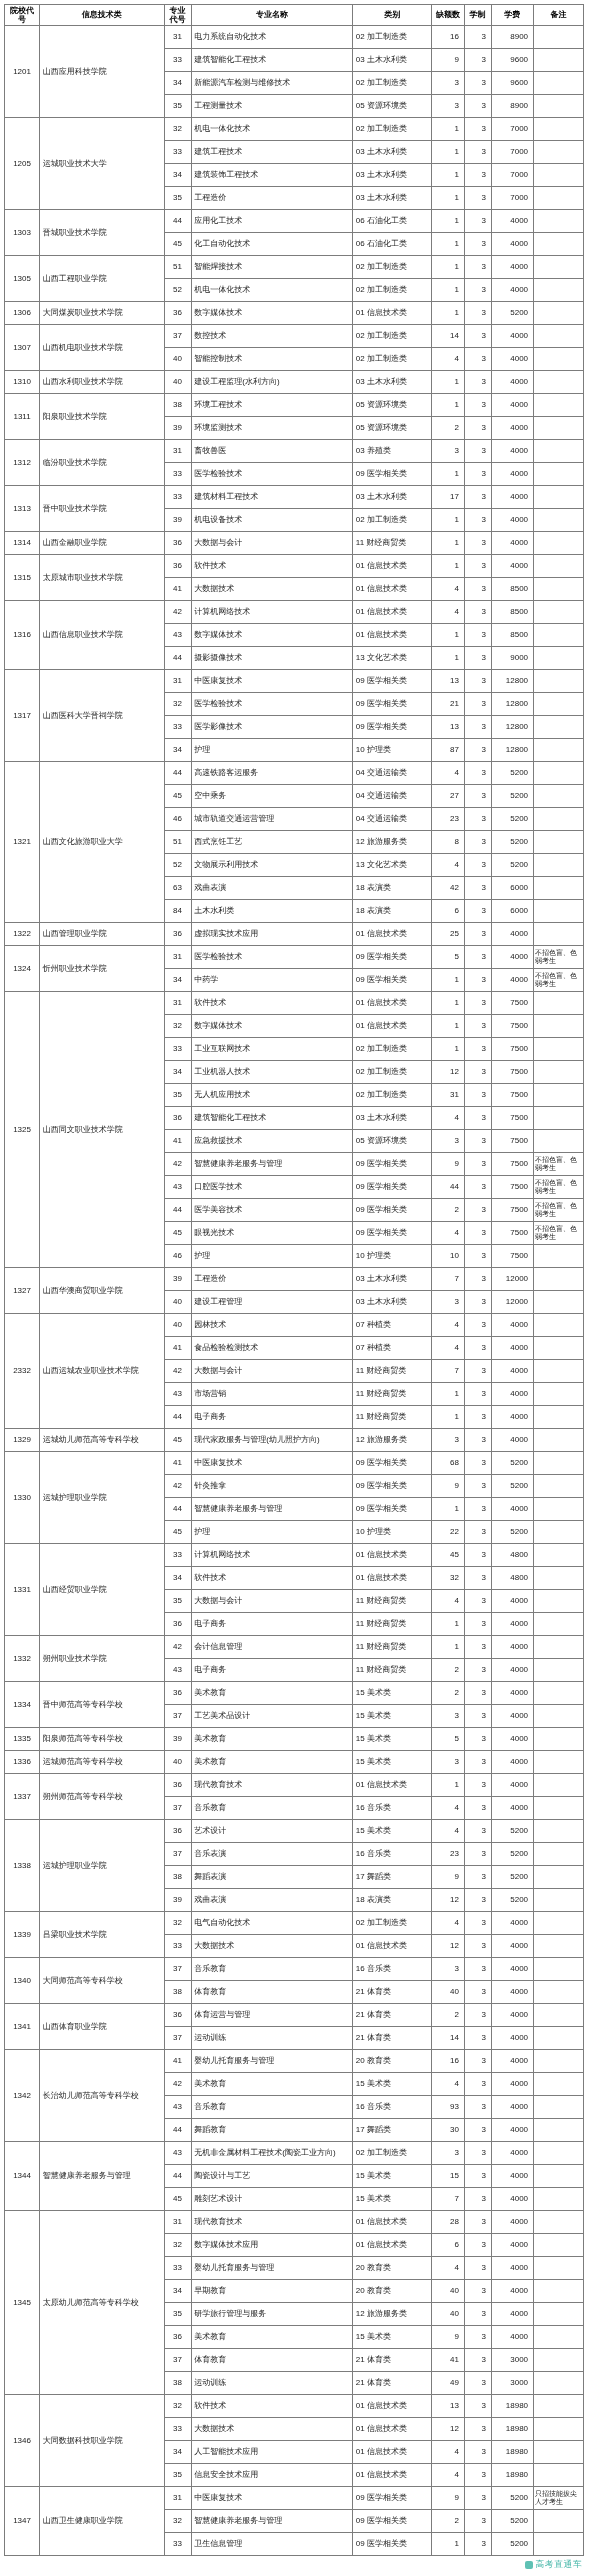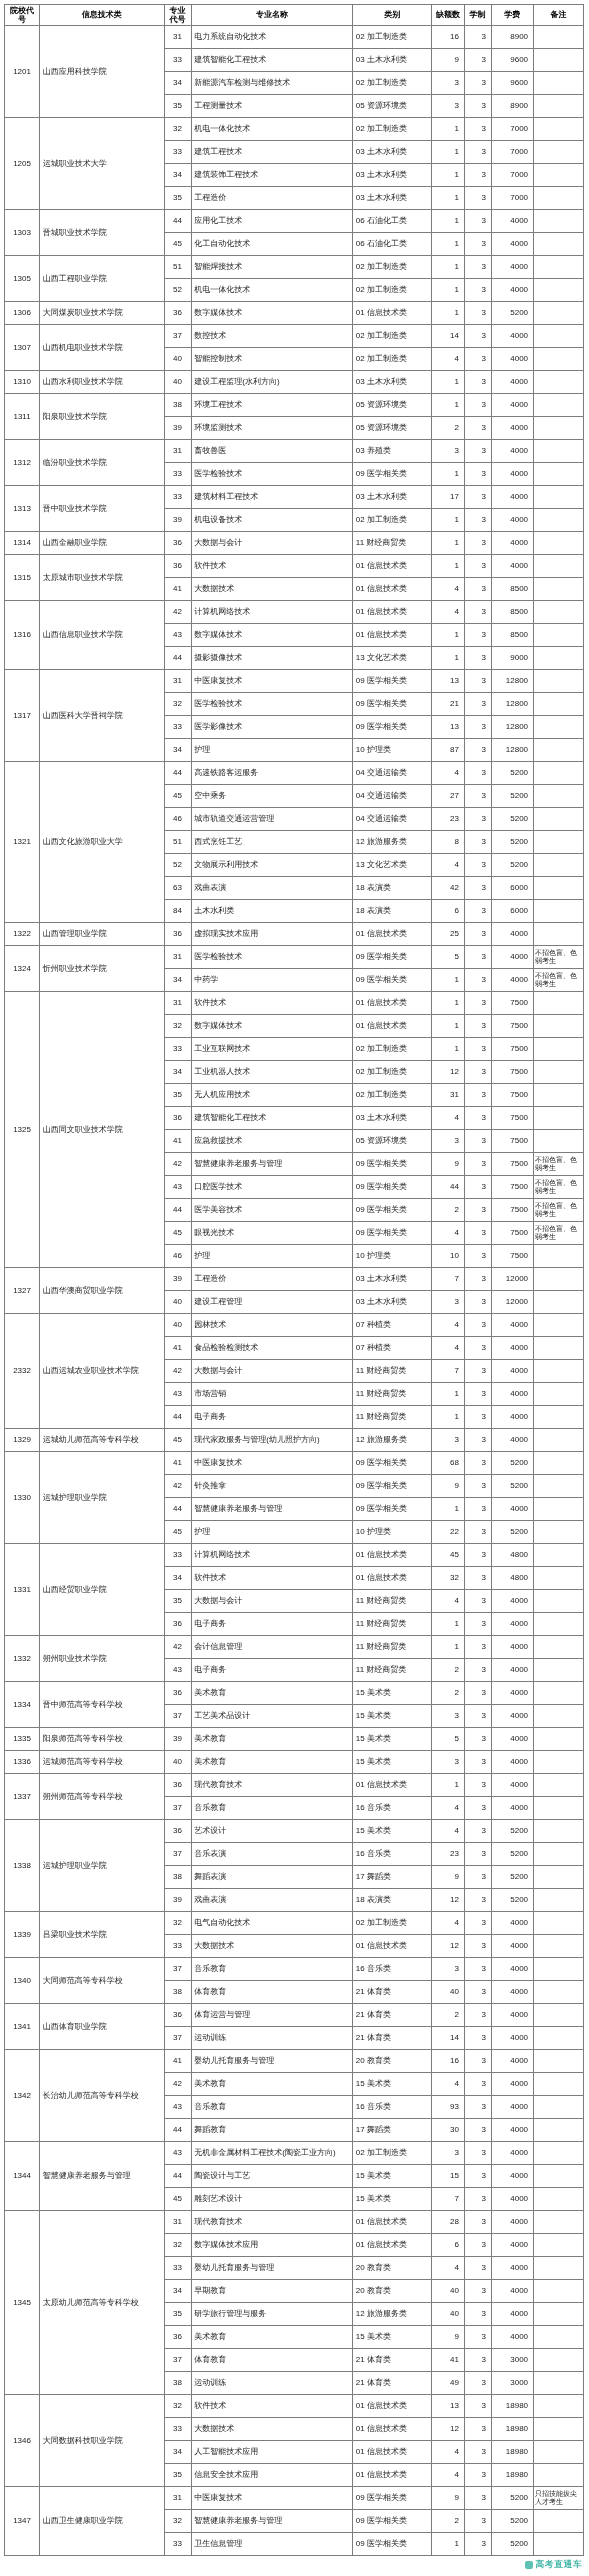--- a/index.html
+++ b/index.html
@@ -21,21 +21,21 @@
   td.c{text-align:center;}
   td.l{text-align:left;}
   td.r{text-align:right;padding-right:4.7px;}
   td.remark{font-size:7px;line-height:1.1;padding:0.7px 1.3px;text-align:left;color:#222;}
   td.college-name{font-size:8px;margin-top:22px;}
   .watermark{
     position:absolute;
     right:6.7px;
     bottom:5.4px;
     font-size:8.7px;
-    font-weight:bold;
+    font-weight:normal;
     color:#2fae9e;
     opacity:0.9;
     letter-spacing:0.7px;
     display:flex;
     align-items:center;
     gap:2.7px;
   }
   .watermark .wm-dot{
     width:8px;height:8px;border-radius:2px;background:#2fae9e;opacity:.85;
   }

